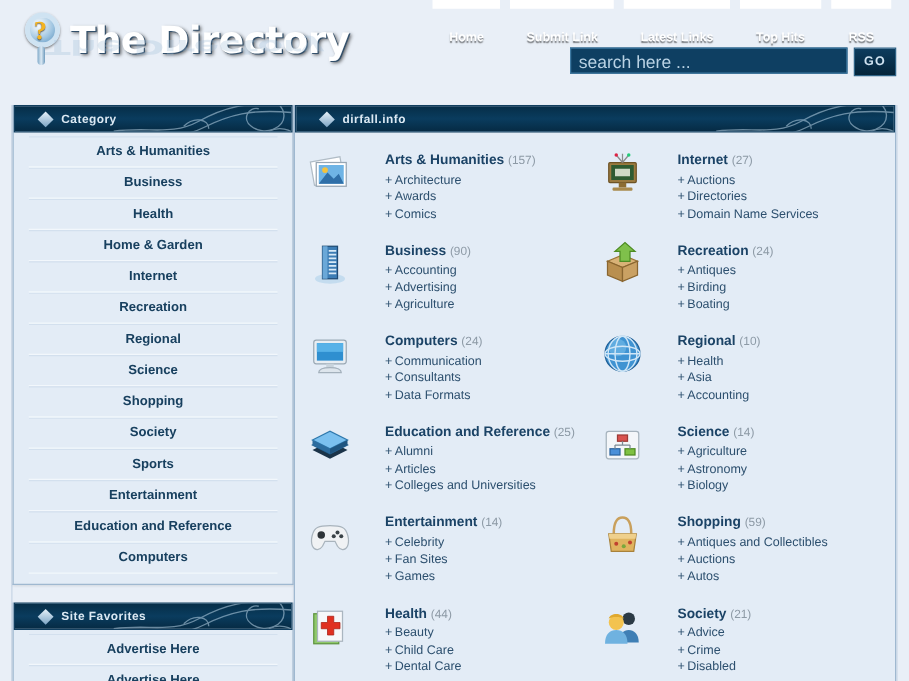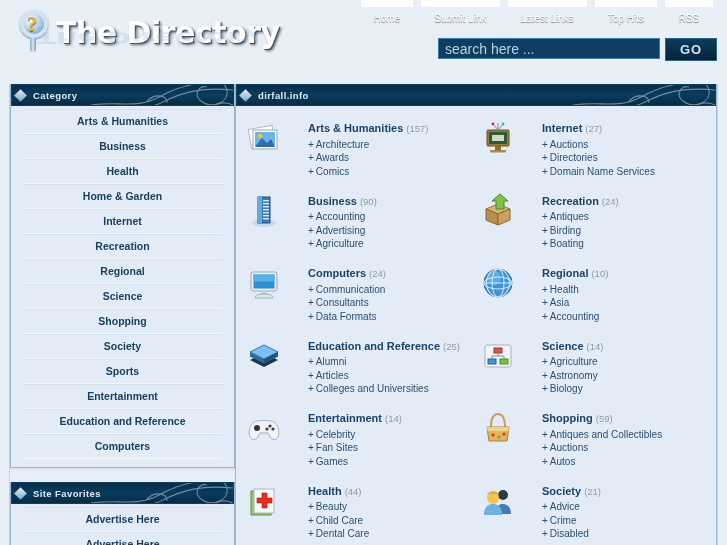--- a/index.html
+++ b/index.html
@@ -67,47 +67,48 @@
     display: flex; flex-direction: column; align-items: center;
     padding: 0 4px;
   }
   .tabcell .tabtop {
     width: 100%; height: 7px; background: #ffffff;
     min-width: 48px;
   }
   .tabcell a {
     display: block;
     color: #ffffff; text-decoration: none;
-    font-size: 10px; font-weight: normal;
+    font-size: 10px; font-weight: bold;
     padding: 6px 13px 7px 13px;
     white-space: nowrap;
     text-shadow: 0 1px 1px rgba(0,0,0,.5);
+    margin-top: 12px;
   }
 
   .searchbar {
     position: absolute; right: 10px; top: 38px;
     display: flex; align-items: stretch;
   }
   .search-input {
     width: 222px; height: 21px;
     background: #0e3f62;
     border: 1px solid #3e7aa3;
     color: #c5dbeb;
     font-size: 14px;
     padding: 0 6px;
     font-family: "Liberation Sans", sans-serif;
     outline: none;
   }
   .search-input::placeholder { color: #b9d2e4; }
   .go-btn {
-    width: 52px; height: 23px; margin-left: 5px;
+    width: 34px; height: 23px; margin-left: 5px;
     background: linear-gradient(to bottom, #0d3c5e, #04243a);
     border: 1px solid #2e6285;
     color: #cfe2f0;
-    font-size: 13px; font-weight: bold; letter-spacing: 1px;
+    font-size: 10px; font-weight: bold; letter-spacing: 1px;
     cursor: pointer;
     font-family: "Liberation Sans", sans-serif;
   }
 
   
   .page {
     position: relative;
     width: 727px; height: 473px;
     background: #e9eff7;
     display: flex;
@@ -122,21 +123,21 @@
     border: 1px solid #9fb8d0;
     border-top: none;
     box-shadow: 0 1px 2px rgba(0,0,0,.10);
   }
   .panel-head {
     position: relative;
     height: 22px;
     background: linear-gradient(to bottom, #062e48 0%, #0a3c5e 50%, #062b44 100%);
     border: 1px solid #123f5f;
     display: flex; align-items: center;
-    padding-left: 4px;
+    padding-left: 20px;
     overflow: hidden;
   }
   .panel-head .diamond {
     width: 9px; height: 9px;
     background: linear-gradient(135deg,#e8f2fa,#7ba4c4);
     transform: rotate(45deg);
     margin-right: 8px;
     flex: 0 0 9px;
   }
   .panel-head .ptitle {

